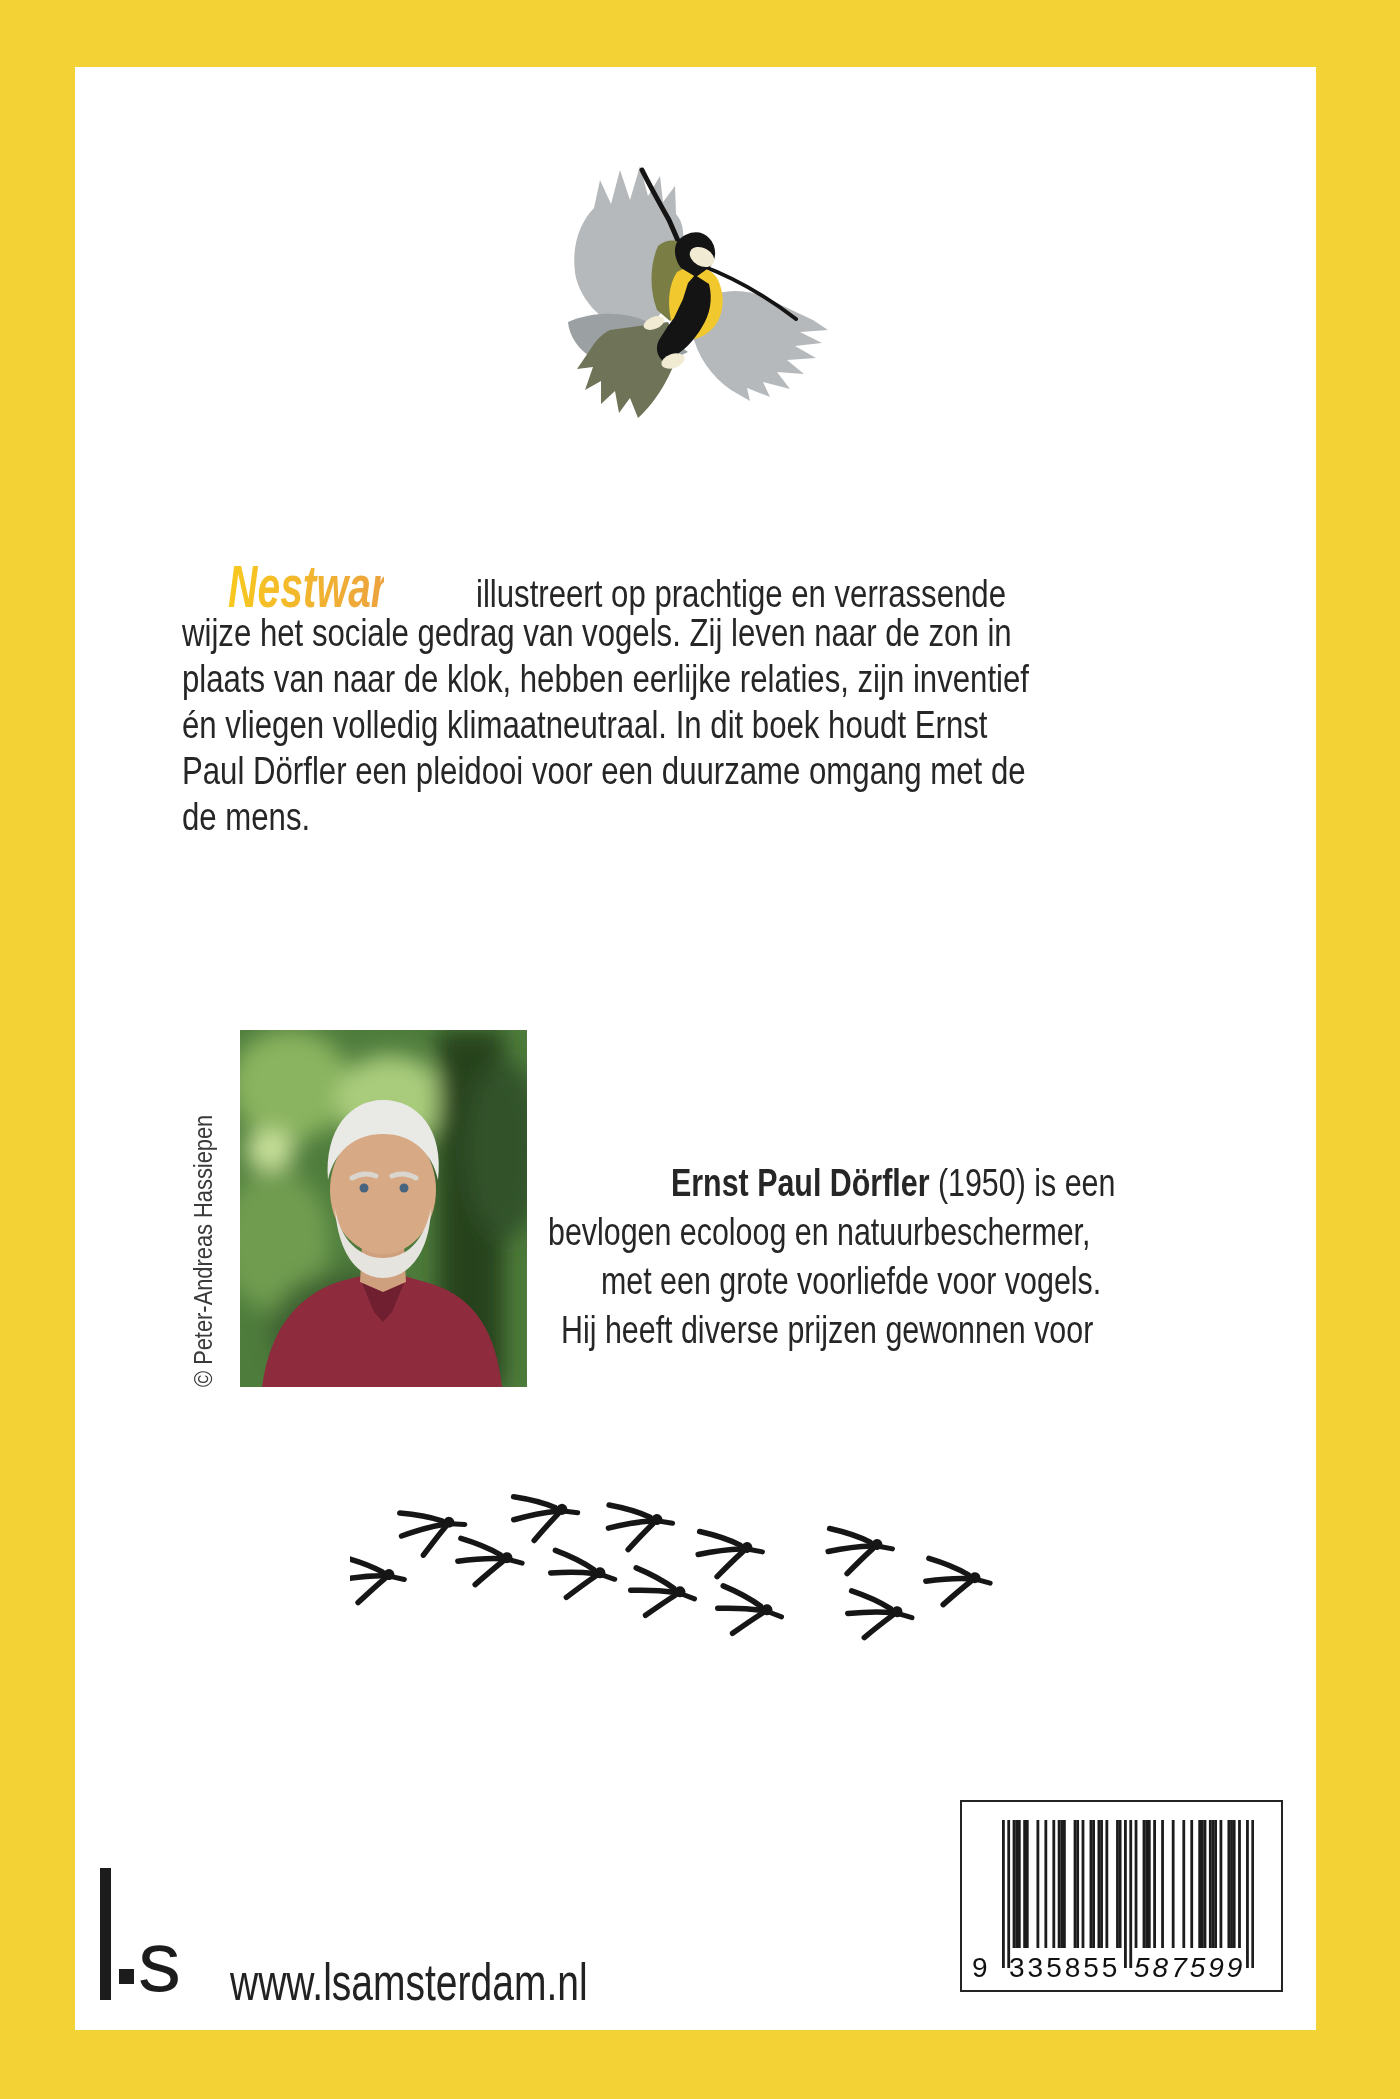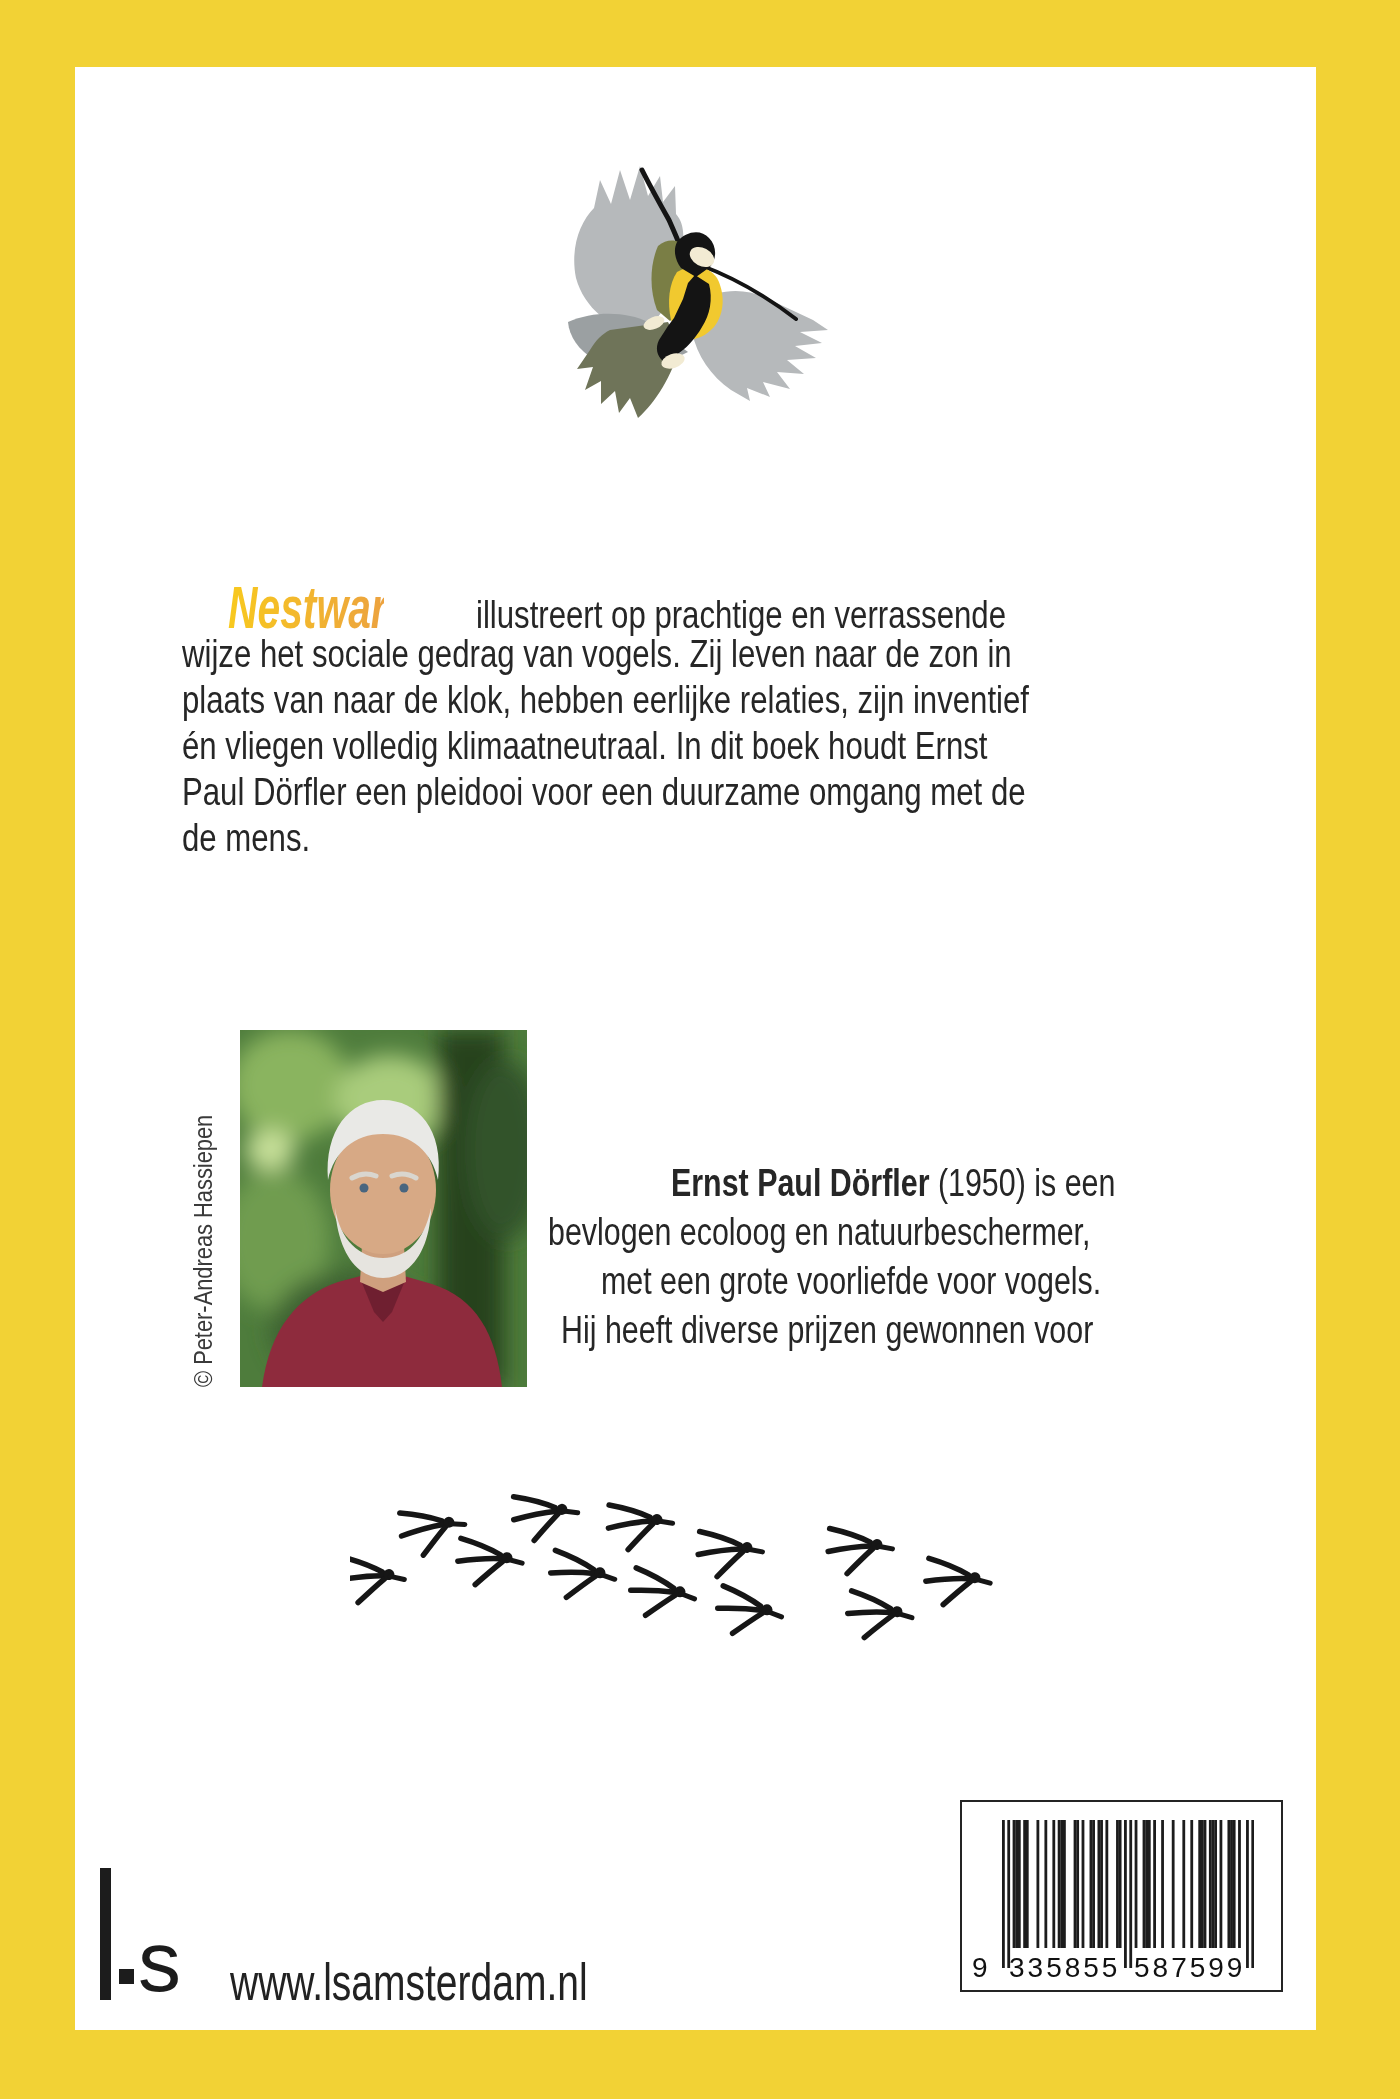--- a/index.html
+++ b/index.html
@@ -2,21 +2,21 @@
 <html style="--border_yellow: #F2D235; --title_yellow: #F8C91E; --title_orange: #ECA23F; --ink: #262626;"><head>
 <meta charset="utf-8">
 <style>
   html,body{margin:0;padding:0;}
   body{width:1400px;height:2099px;overflow:hidden;position:relative;
        font-family:"Liberation Sans",sans-serif;background:var(--border_yellow,#f2d235);}
   .page{position:absolute;inset:0;}
   .sheet{position:absolute;left:75px;top:67px;width:1241px;height:1963px;background:#ffffff;}
 
   
-  .blurb{position:absolute;left:182px;top:585px;color:var(--ink,#262626);}
+  .blurb{position:absolute;left:182px;top:564px;color:var(--ink,#262626);}
   .blurb .line{height:46px;line-height:46px;white-space:nowrap;font-size:38px;}
   .cond{display:inline-block;transform:scaleX(0.82);transform-origin:left center;white-space:nowrap;}
   .title{display:inline-block;width:230px;margin-left:46px;margin-right:18px;
          font-size:60px;line-height:46px;font-weight:bold;font-style:italic;
          transform:scaleX(0.68);transform-origin:left center;white-space:nowrap;
          background:linear-gradient(90deg,var(--title_yellow,#f8c91e),var(--title_orange,#eca23f));
          -webkit-background-clip:text;background-clip:text;
          -webkit-text-fill-color:transparent;color:transparent;}
 
   
@@ -37,21 +37,21 @@
   .website{position:absolute;left:230px;top:1956px;font-size:52px;line-height:52px;color:#222;
            display:inline-block;transform:scaleX(0.75);transform-origin:left center;white-space:nowrap;}
 
   
   .barcode-box{position:absolute;left:960px;top:1800px;width:323px;height:192px;
                background:#fff;border:2px solid #242424;box-sizing:border-box;}
   .barcode-box svg{position:absolute;left:40px;top:18px;}
   .bc-digit{position:absolute;font-size:28px;color:#111;top:150px;}
   .bc-first{left:10px;}
   .bc-left{left:47px;letter-spacing:3px;}
-  .bc-right{left:172px;letter-spacing:3px;}
+  .bc-right{left:172px;letter-spacing:3px;font-style:italic;}
 
   svg{display:block;}
 </style>
 </head>
 <body>
 
 <div class="page">
   <div class="sheet"></div>
 
   <svg style="position:absolute;left:550px;top:160px;" width="290" height="265" viewBox="0 0 290 265">

